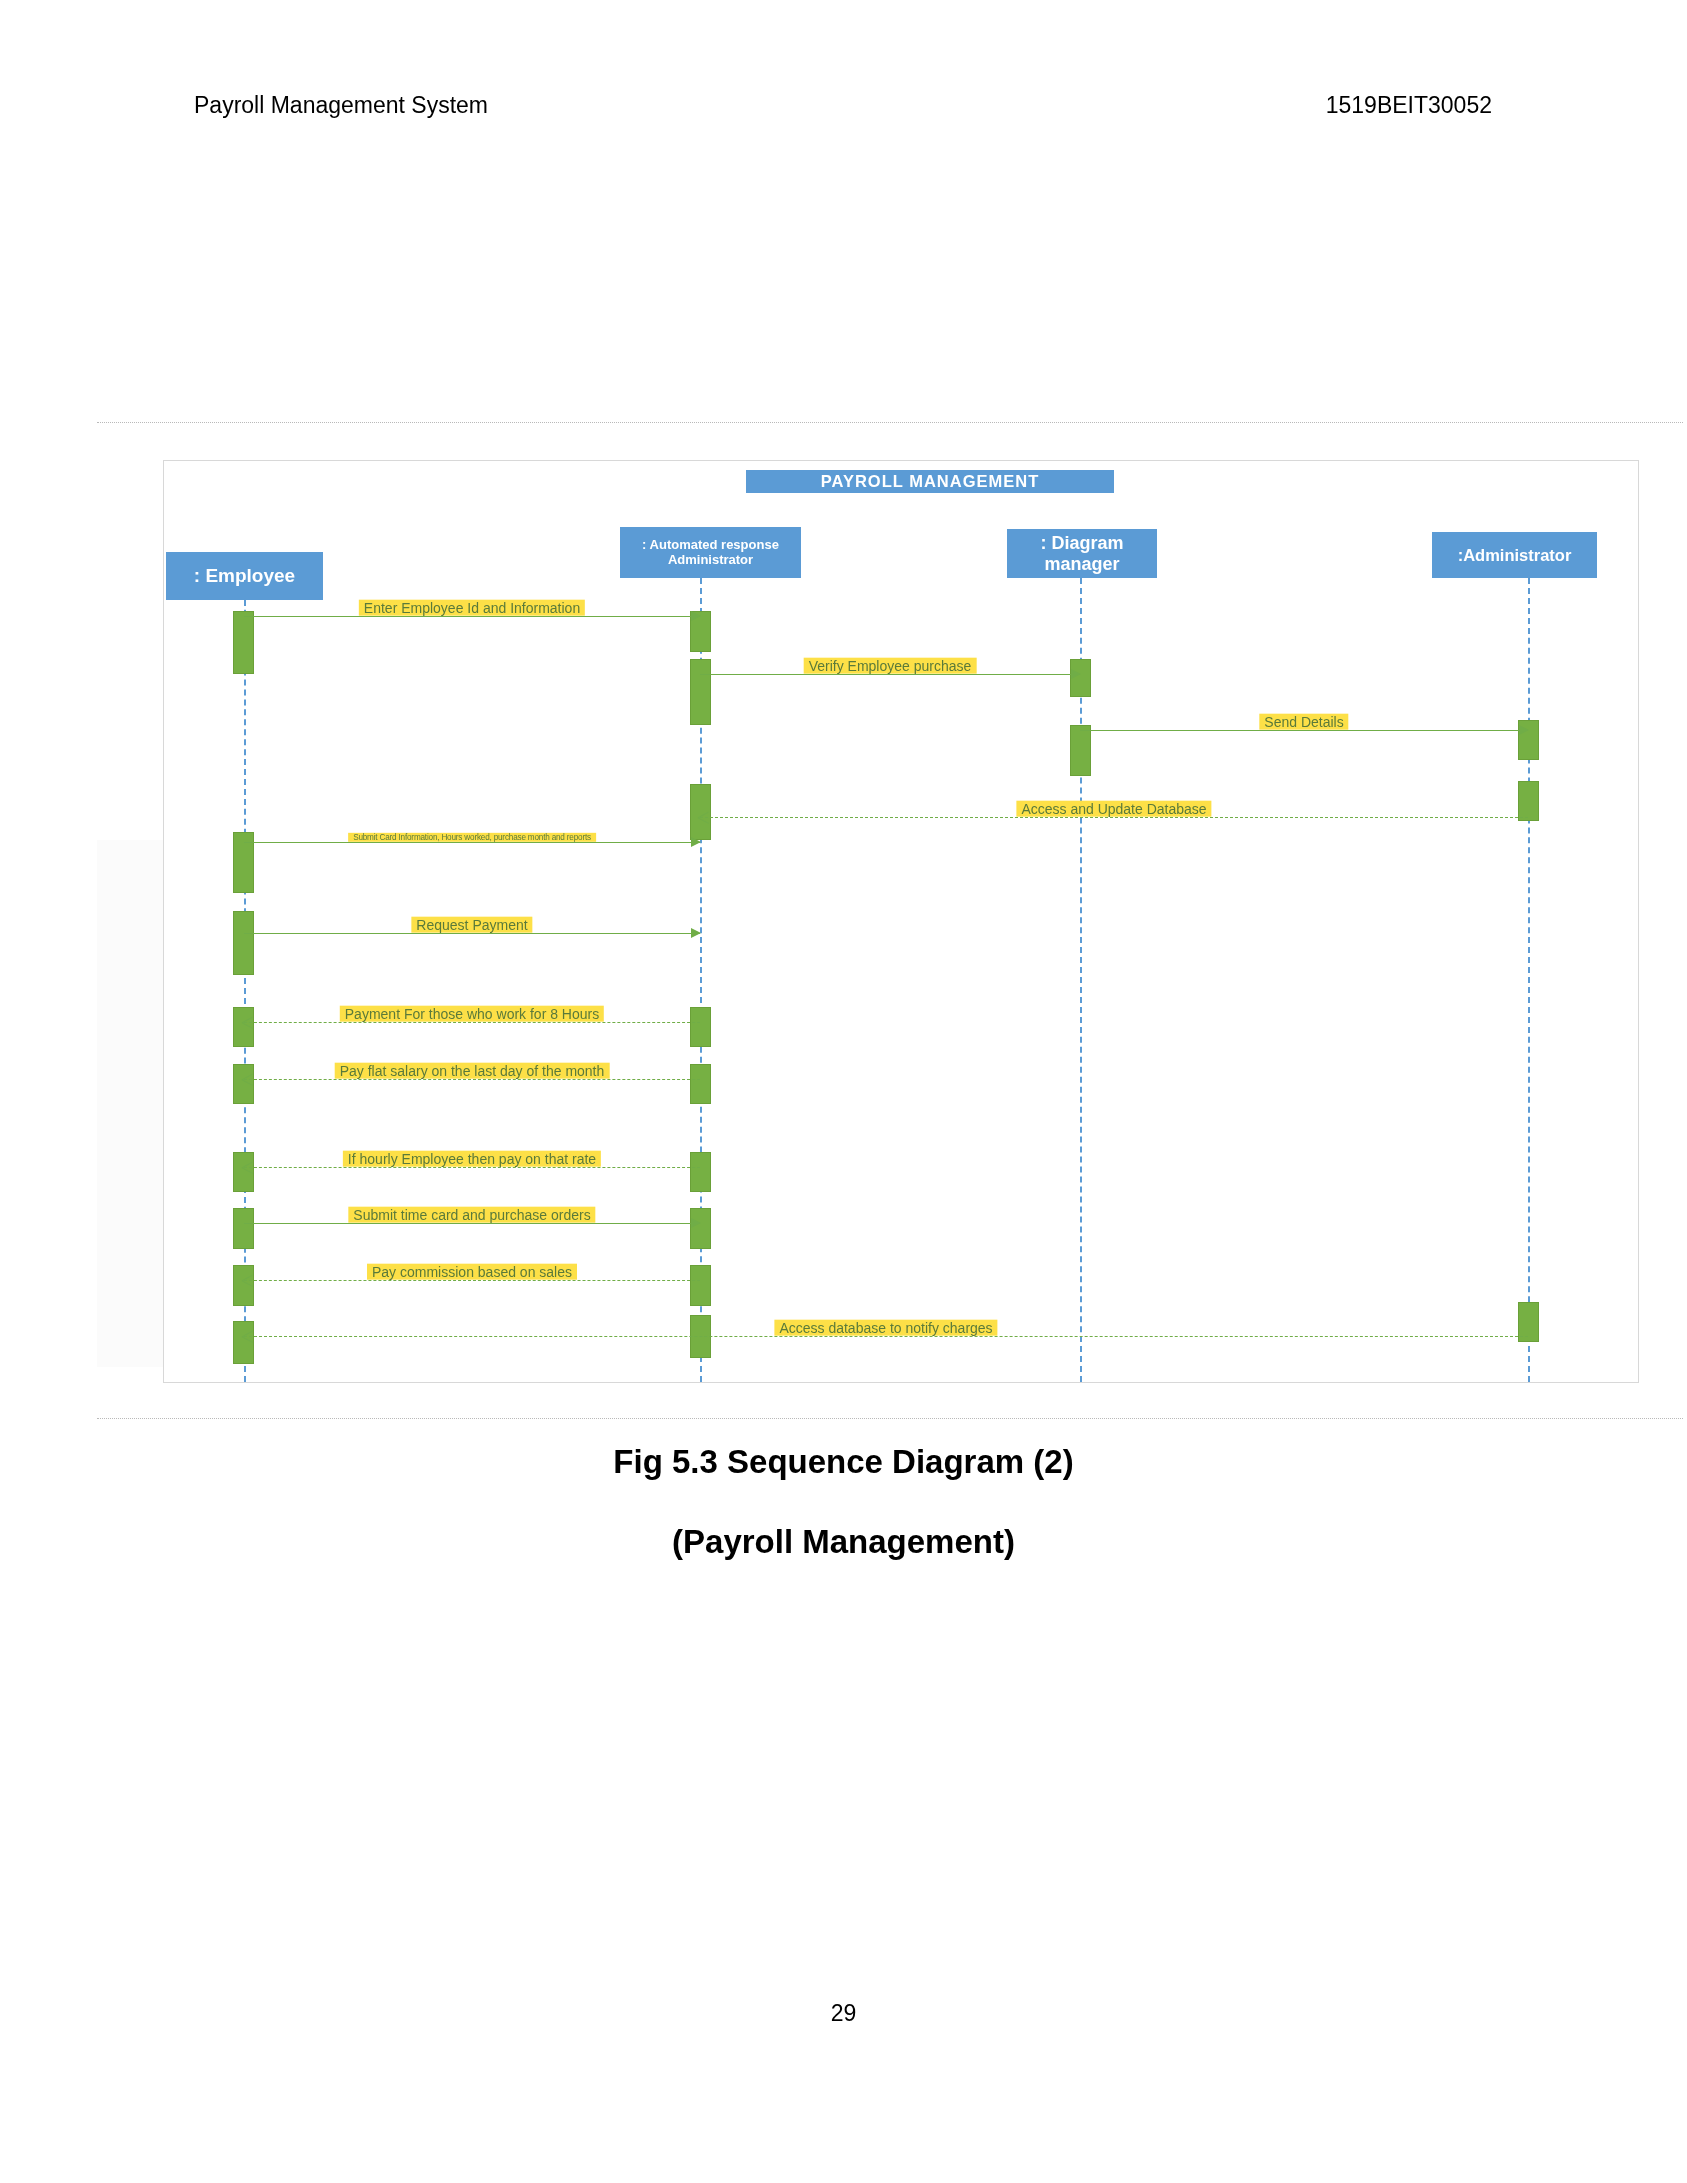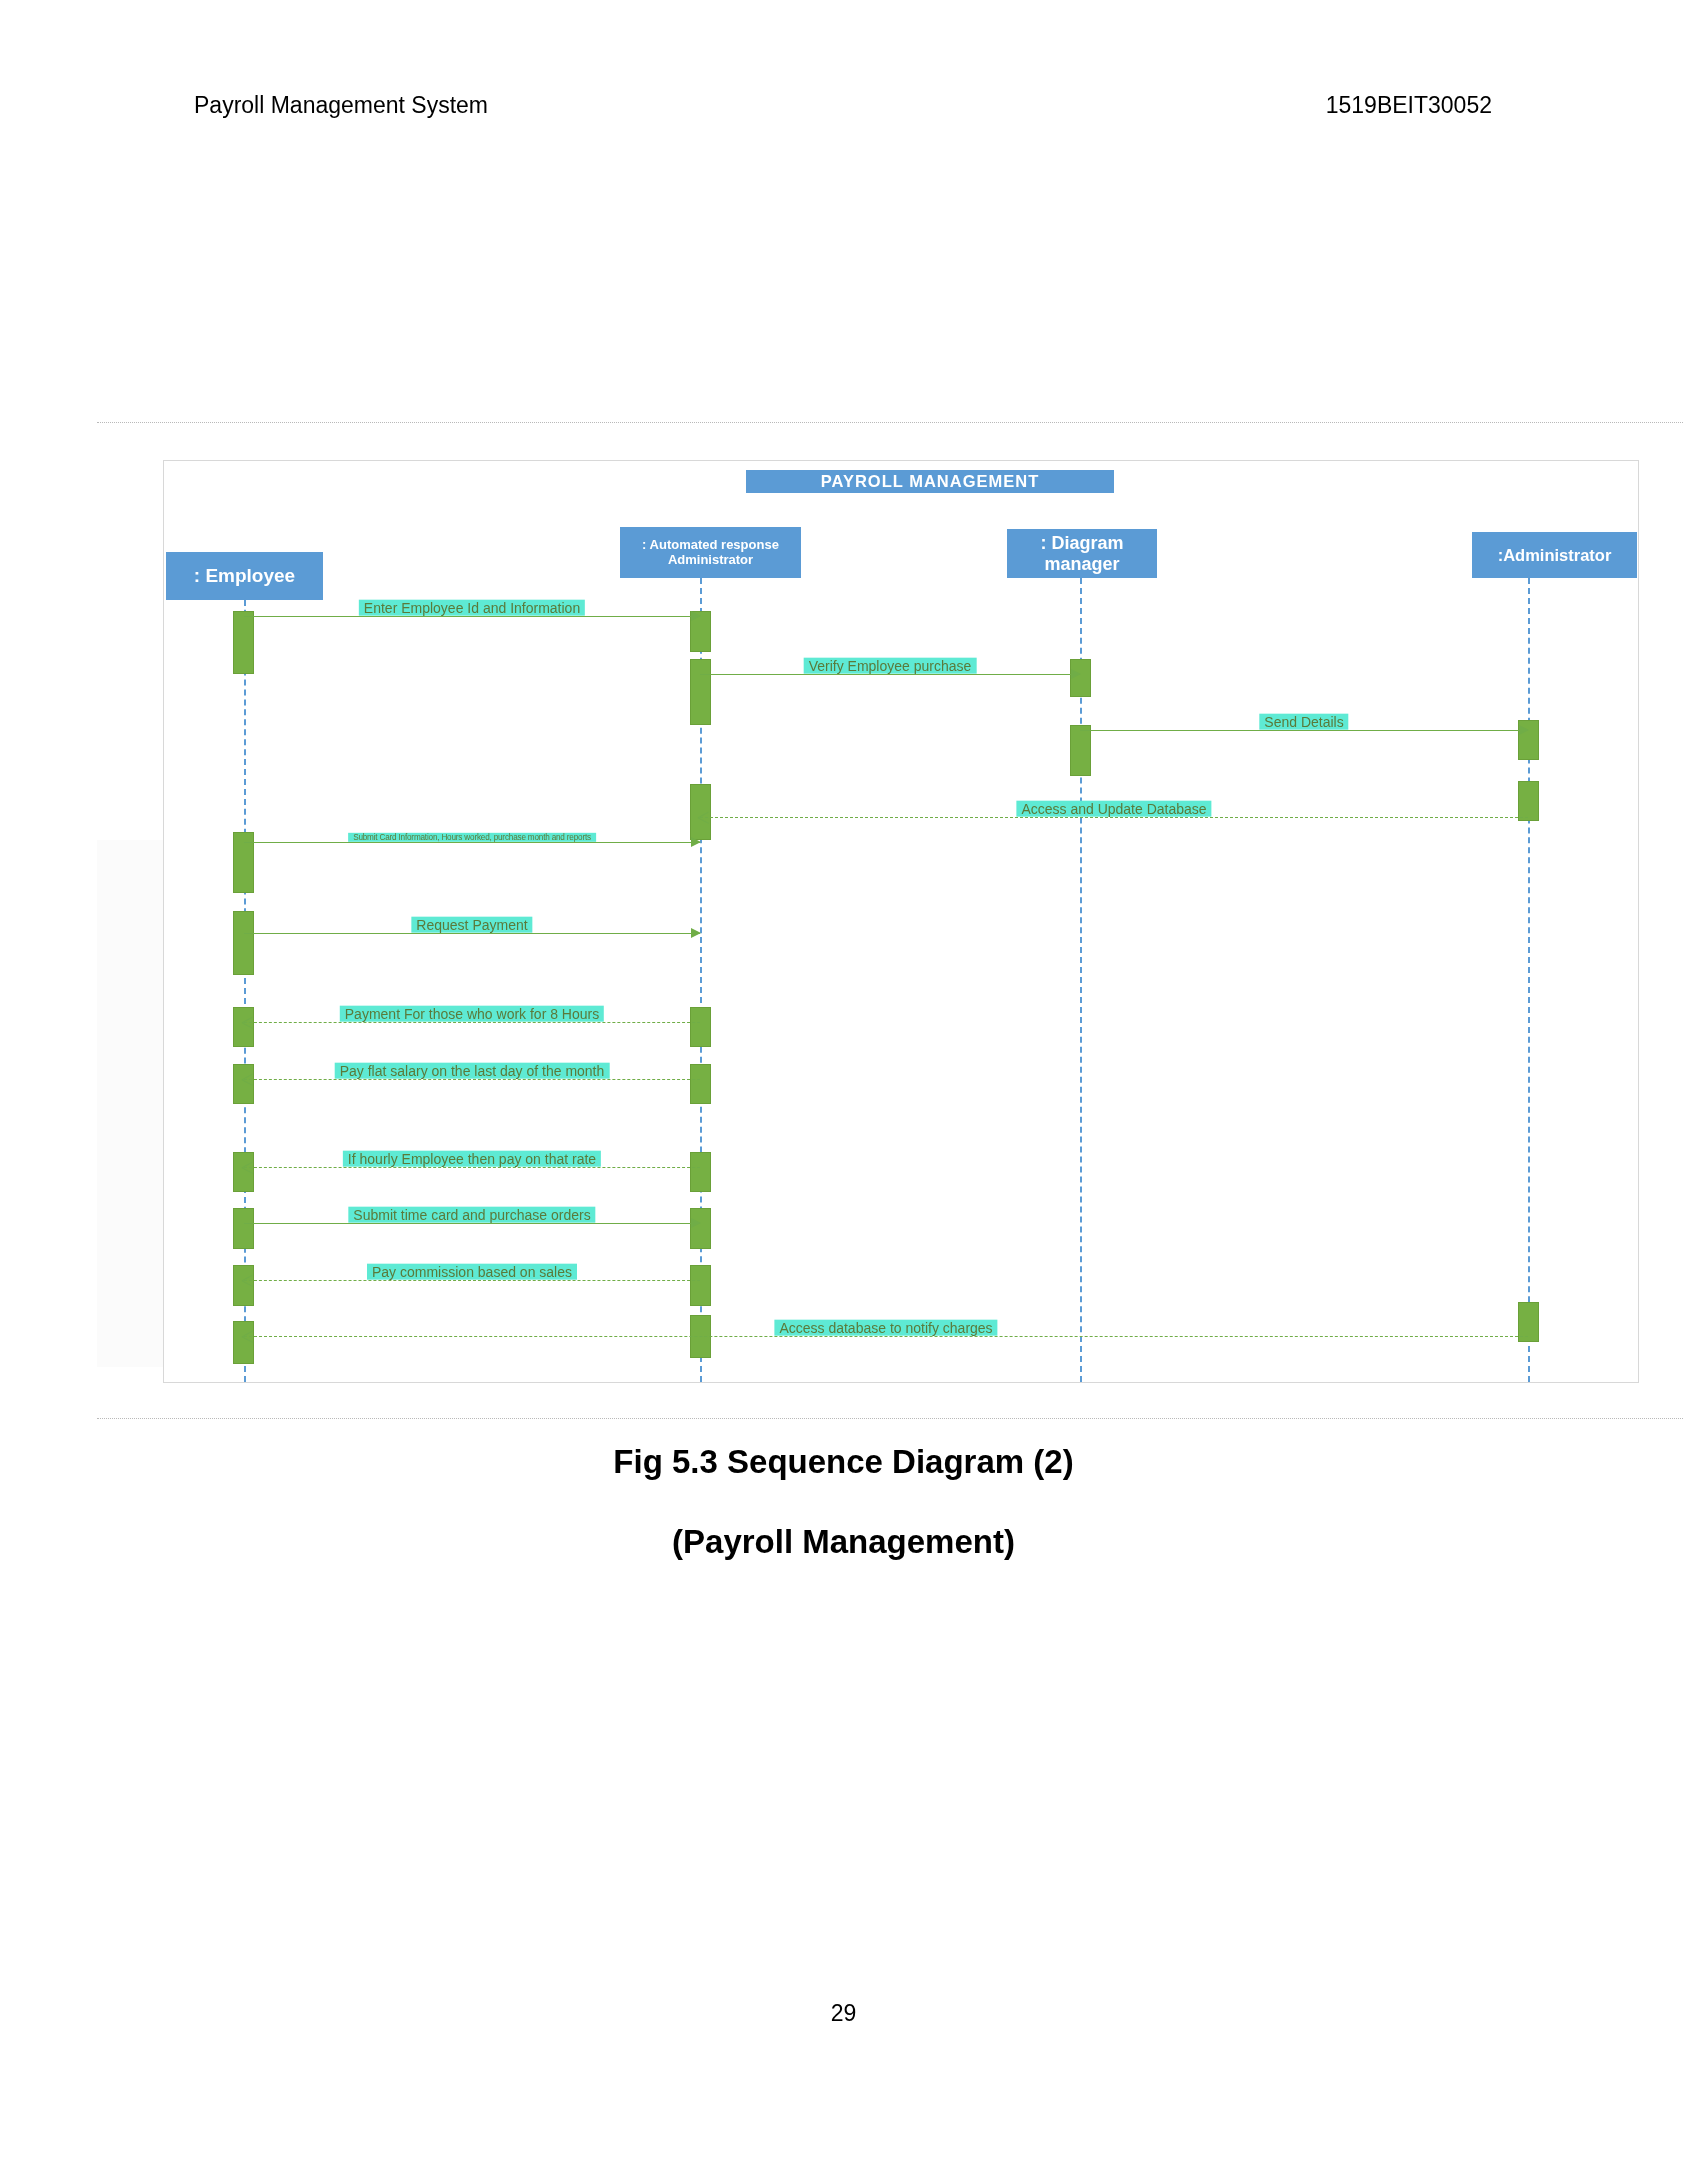--- a/index.html
+++ b/index.html
@@ -129,21 +129,21 @@
   }
   .msg.dashed .line {
     border-top: 1.6px dashed #70ad47;
   }
   .msg .label {
     position: absolute;
     left: 50%;
     top: 0;
     transform: translate(-50%, -102%);
     white-space: nowrap;
-    background: #5eead4;
+    background: #fde047;
     padding: 0 5px;
     color: #5a7a3a;
     font-size: 14px;
   }
   .msg .label.tiny {
     font-size: 8.2px;
     letter-spacing: -0.2px;
   }
   .arrow-head {
     position: absolute;
@@ -218,21 +218,21 @@
 
   <div class="lifeline-head" style="left:166px; top:532px; width:157px; height:48px; font-size:19px;margin-top:20px;">
     <span>: Employee</span>
   </div>
   <div class="lifeline-head" style="left:620px; top:527px; width:181px; height:51px; font-size:13px;">
     <span>: Automated response Administrator</span>
   </div>
   <div class="lifeline-head" style="left:1007px; top:529px; width:150px; height:49px; font-size:18px;">
     <span>: Diagram manager</span>
   </div>
-  <div class="lifeline-head" style="left:1432px; top:532px; width:165px; height:46px; font-size:16.5px;margin-left:40px;">
+  <div class="lifeline-head" style="left:1432px; top:532px; width:165px; height:46px; font-size:16.5px;">
     <span>:Administrator</span>
   </div>
 
   <div class="lifeline-line" style="left:244px; top:580px; height:802px;"></div>
   <div class="lifeline-line" style="left:700px; top:578px; height:804px;"></div>
   <div class="lifeline-line" style="left:1080px; top:578px; height:804px;"></div>
   <div class="lifeline-line" style="left:1528px; top:578px; height:804px;"></div>
 
   <div class="activation" style="left:233px; top:611px; width:21.4px; height:63px;"></div>
   <div class="activation" style="left:233px; top:832px; width:21.4px; height:61px;"></div>

